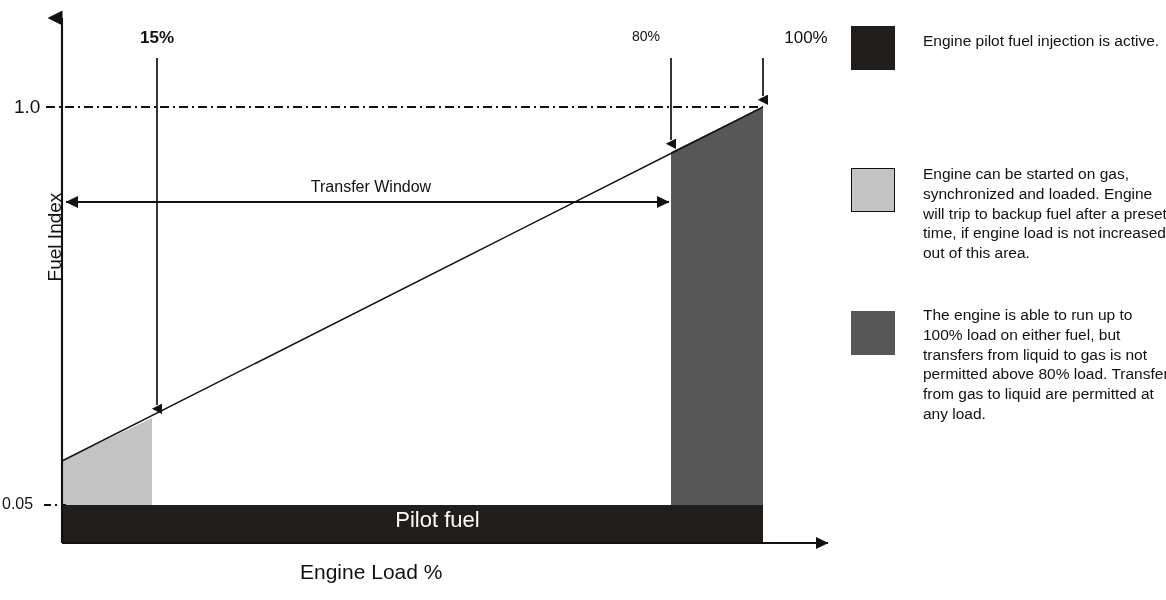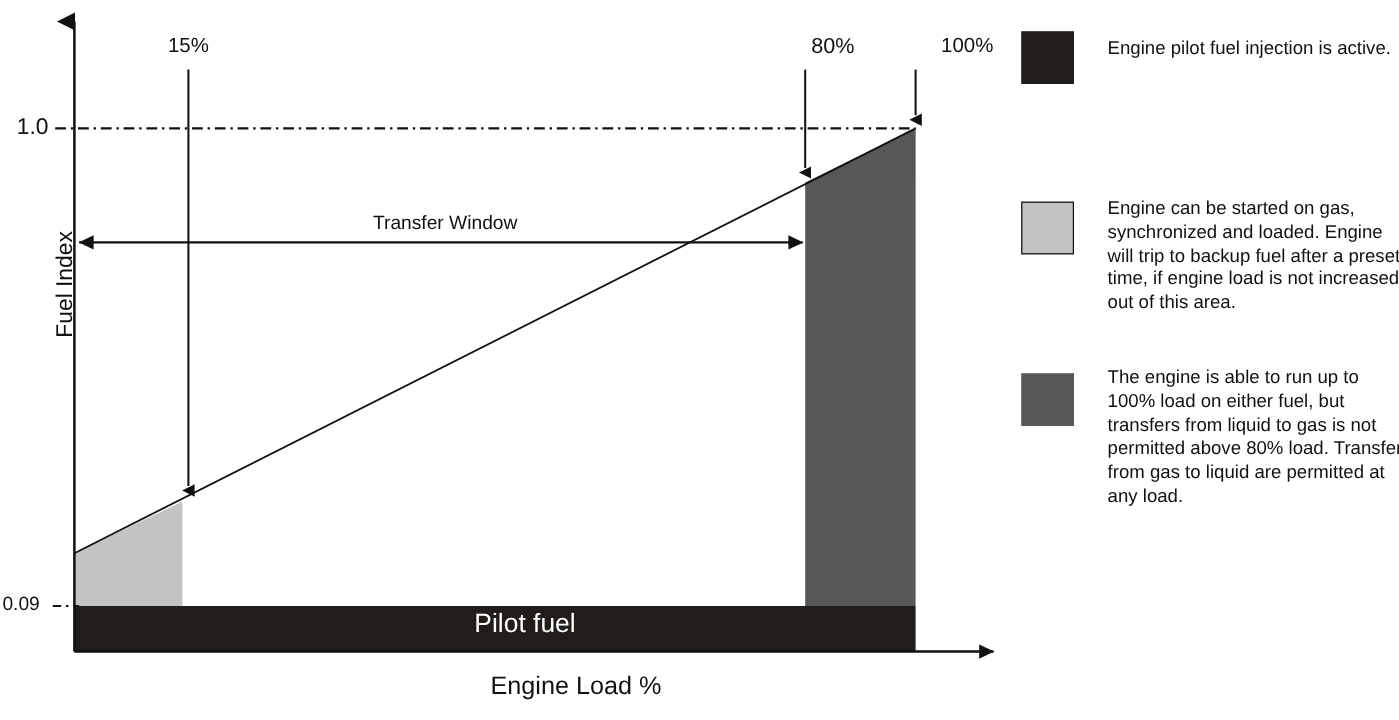--- a/index.html
+++ b/index.html
@@ -41,26 +41,26 @@
     width: 110px; text-align: center;
     font-size: 19px;
     transform: rotate(-90deg);
     transform-origin: 55px 55px;
     height: 110px;
     line-height: 110px;
   }
 
   #label-x-axis-title {
     left: 300px; top: 560px;
-    width: 360px; text-align: center;
+    width: 360px; text-align: left;
     font-size: 21px;
   }
 
-  #label-p15  { left: 117px; top: 28px; width: 80px; text-align: center; font-size: 17px; }
-  #label-p80  { left: 632px; top: 28px; width: 80px; text-align: right; font-size: 18px; }
+  #label-p15  { left: 117px; top: 28px; width: 80px; text-align: center; font-size: 17px; font-weight: bold; }
+  #label-p80  { left: 632px; top: 28px; width: 80px; text-align: left; font-size: 14px; }
   #label-p100 { left: 766px; top: 28px; width: 80px; text-align: center; font-size: 17px; }
 
   #label-transfer-window {
     left: 255px; top: 178px;
     width: 232px; text-align: center;
     font-size: 16px;
   }
 
   #label-pilot-fuel {
     left: 340px; top: 507px;
@@ -138,21 +138,21 @@
     <line x1="157" y1="58" x2="157" y2="405" stroke="#111111" stroke-width="1.7" marker-end="url(#arrow-down)"></line>
 
     <line x1="671" y1="58" x2="671" y2="140" stroke="#111111" stroke-width="1.7" marker-end="url(#arrow-down)"></line>
 
     <line x1="763" y1="58" x2="763" y2="96" stroke="#111111" stroke-width="1.7" marker-end="url(#arrow-down)"></line>
 
     <line x1="66" y1="202" x2="669" y2="202" stroke="#111111" stroke-width="1.8" marker-start="url(#arrow-left)" marker-end="url(#arrow-right)"></line>
   </svg>
 
   <div class="txt" id="label-y-top">1.0</div>
-  <div class="txt" id="label-y-bottom">0.09</div>
+  <div class="txt" id="label-y-bottom">0.05</div>
 
   <div class="txt" id="label-y-axis-title">Fuel Index</div>
   <div class="txt" id="label-x-axis-title">Engine Load %</div>
 
   <div class="txt" id="label-p15">15%</div>
   <div class="txt" id="label-p80">80%</div>
   <div class="txt" id="label-p100">100%</div>
 
   <div class="txt" id="label-pilot-fuel">Pilot fuel</div>
   <div class="txt" id="label-transfer-window">Transfer Window</div>

